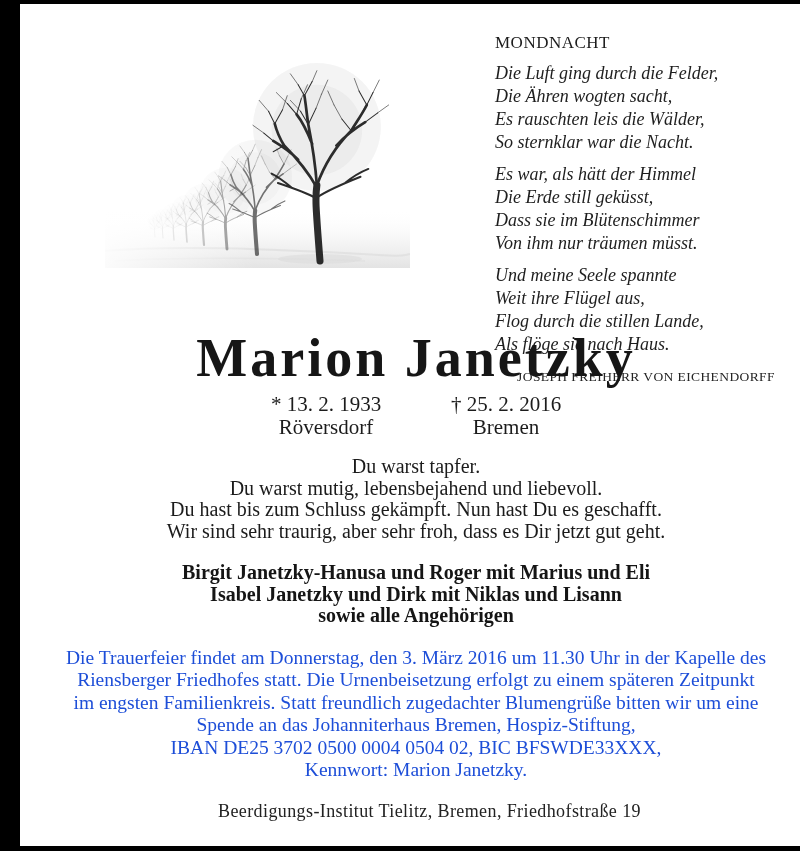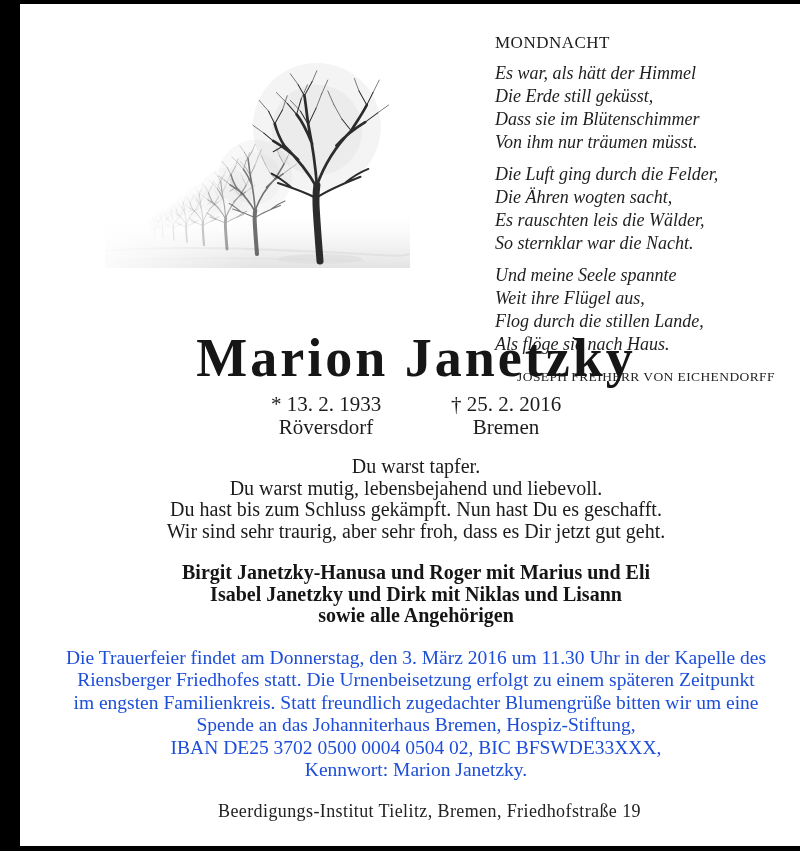--- a/index.html
+++ b/index.html
@@ -115,28 +115,28 @@
         <use href="#tree" transform="translate(90,104.8) scale(0.32)" opacity="0.46"></use>
         <use href="#tree" transform="translate(107,76) scale(0.45)" opacity="0.62"></use>
         <use href="#tree" transform="translate(137,-2.8) scale(0.78)" opacity="0.92"></use>
       </g>
 
       <rect x="0" y="0" width="150" height="207" fill="url(#fog)"></rect>
     </svg>
 
     <div class="poem">
       <h2 class="poem-title">MONDNACHT</h2>
+      <p class="stanza">Die Luft ging durch die Felder,
+Die Ähren wogten sacht,
+Es rauschten leis die Wälder,
+So sternklar war die Nacht.</p>
       <p class="stanza">Es war, als hätt der Himmel
 Die Erde still geküsst,
 Dass sie im Blütenschimmer
 Von ihm nur träumen müsst.</p>
-      <p class="stanza">Die Luft ging durch die Felder,
-Die Ähren wogten sacht,
-Es rauschten leis die Wälder,
-So sternklar war die Nacht.</p>
       <p class="stanza">Und meine Seele spannte
 Weit ihre Flügel aus,
 Flog durch die stillen Lande,
 Als flöge sie nach Haus.</p>
       <div class="poem-author">JOSEPH FREIHERR VON EICHENDORFF</div>
     </div>
 
     <div class="main">
       <h1 class="name">Marion Janetzky</h1>
 

